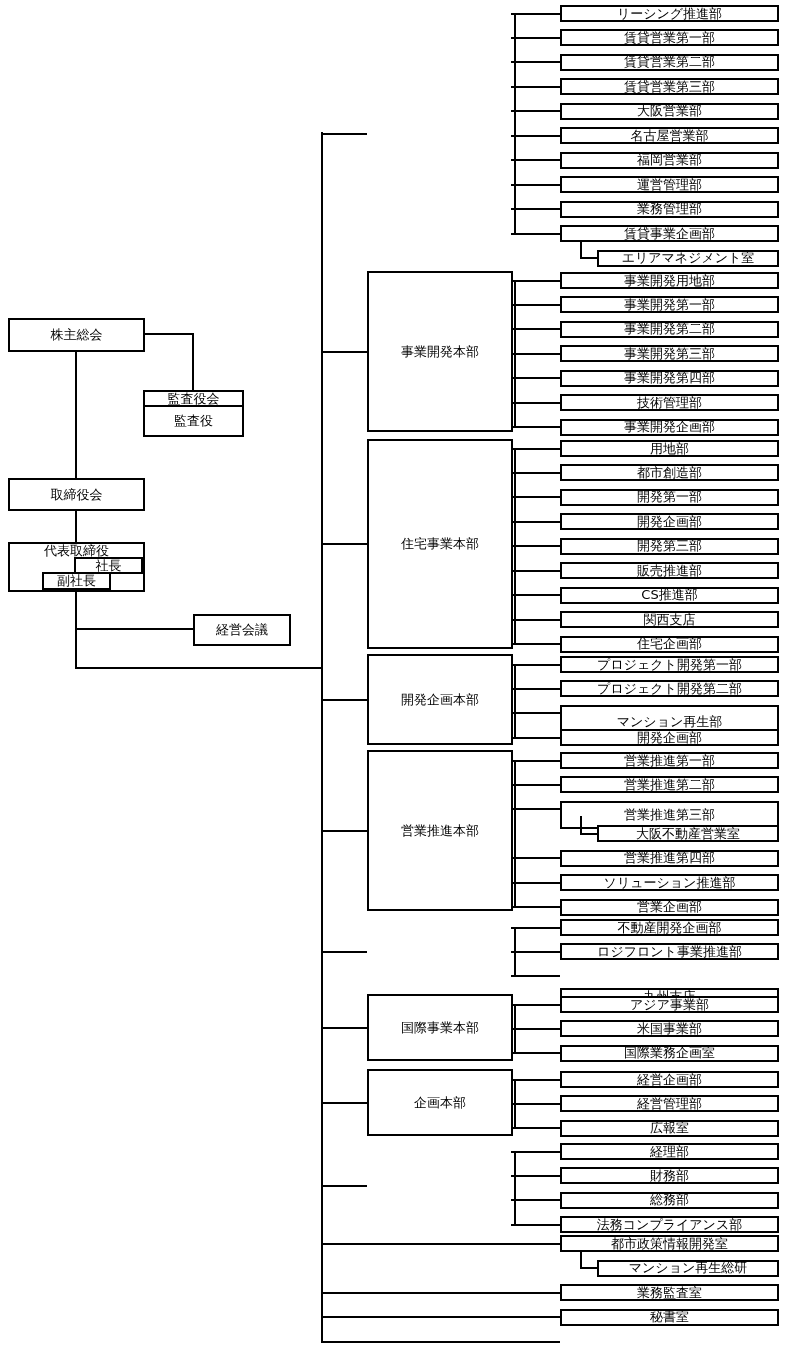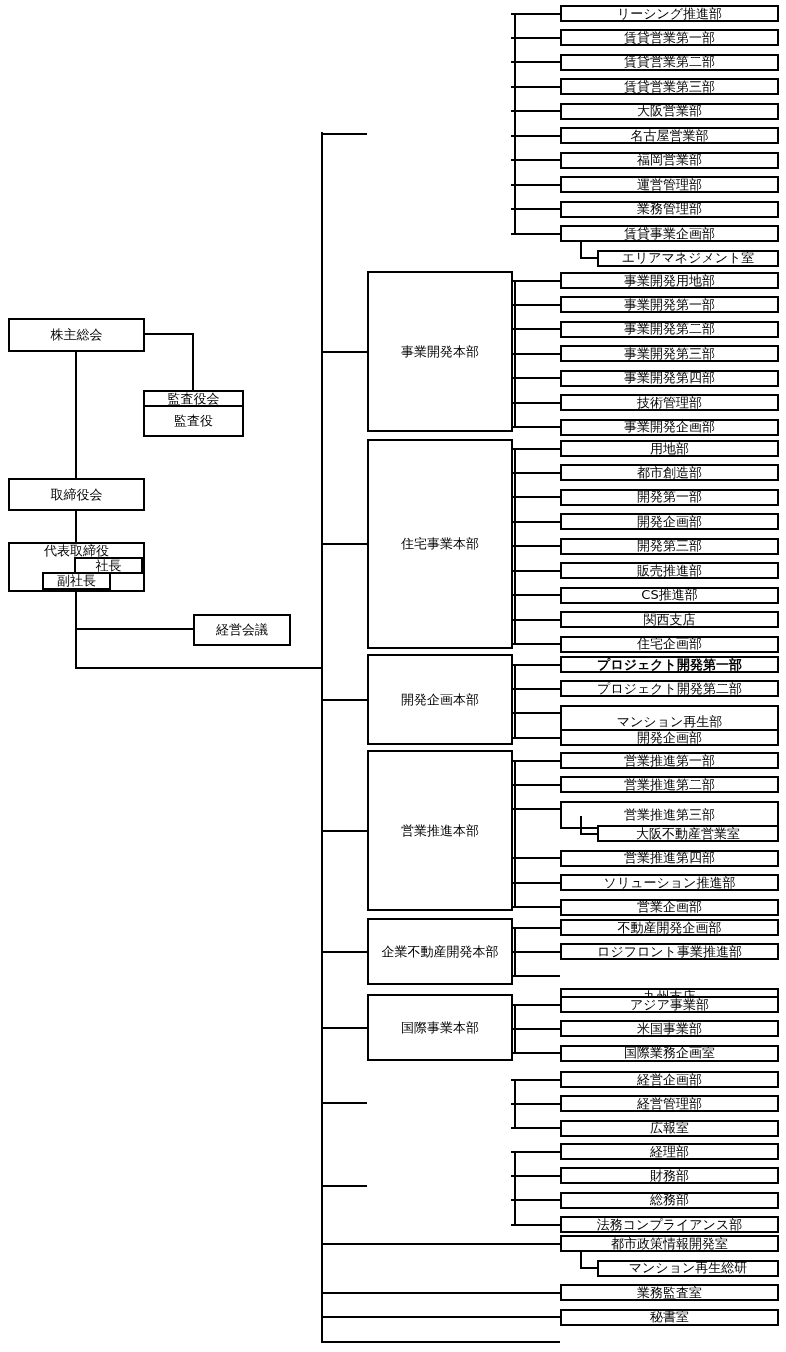--- a/index.html
+++ b/index.html
@@ -124,21 +124,21 @@
     <div class="line" style="left: 511px; top: 594.2px; width: 49px; height: 2px;"></div>
     <div class="box dept-box" style="left: 560px; top: 586.7px; width: 219px; height: 17px;">CS推進部</div>
     <div class="line" style="left: 511px; top: 618.65px; width: 49px; height: 2px;"></div>
     <div class="box dept-box" style="left: 560px; top: 611.15px; width: 219px; height: 17px;">関西支店</div>
     <div class="line" style="left: 511px; top: 643.1px; width: 49px; height: 2px;"></div>
     <div class="box dept-box" style="left: 560px; top: 635.6px; width: 219px; height: 17px;">住宅企画部</div>
     <div class="line" style="left: 514px; top: 447.5px; width: 2px; height: 197.6px;"></div>
     <div class="line" style="left: 322px; top: 698.5px; width: 45px; height: 2px;"></div>
     <div class="box hq-box" style="left: 367px; top: 654px; width: 146px; height: 91px;">開発企画本部</div>
     <div class="line" style="left: 511px; top: 663.5px; width: 49px; height: 2px;"></div>
-    <div class="box dept-box" style="left: 560px; top: 656px; width: 219px; height: 17px; font-weight: bold;">プロジェクト開発第一部</div>
+    <div class="box dept-box" style="left: 560px; top: 656px; width: 219px; height: 17px;">プロジェクト開発第一部</div>
     <div class="line" style="left: 511px; top: 687.95px; width: 49px; height: 2px;"></div>
     <div class="box dept-box" style="left: 560px; top: 680.45px; width: 219px; height: 17px;">プロジェクト開発第二部</div>
     <div class="line" style="left: 511px; top: 712.4px; width: 49px; height: 2px;"></div>
     <div class="box dept-box" style="left: 560px; top: 704.9px; width: 219px; height: 34px;">マンション再生部</div>
     <div class="line" style="left: 511px; top: 736.85px; width: 49px; height: 2px;"></div>
     <div class="box dept-box" style="left: 560px; top: 729.35px; width: 219px; height: 17px;">開発企画部</div>
     <div class="line" style="left: 514px; top: 663.5px; width: 2px; height: 75.35px;"></div>
     <div class="line" style="left: 322px; top: 829.5px; width: 45px; height: 2px;"></div>
     <div class="box hq-box" style="left: 367px; top: 750px; width: 146px; height: 161px;">営業推進本部</div>
     <div class="line" style="left: 511px; top: 759.5px; width: 49px; height: 2px;"></div>
@@ -151,38 +151,38 @@
     <div class="line" style="left: 580px; top: 832.85px; width: 17px; height: 2px;"></div>
     <div class="box dept-box" style="left: 597px; top: 825.35px; width: 182px; height: 17px;">大阪不動産営業室</div>
     <div class="line" style="left: 511px; top: 857.3px; width: 49px; height: 2px;"></div>
     <div class="box dept-box" style="left: 560px; top: 849.8px; width: 219px; height: 17px;">営業推進第四部</div>
     <div class="line" style="left: 511px; top: 881.75px; width: 49px; height: 2px;"></div>
     <div class="box dept-box" style="left: 560px; top: 874.25px; width: 219px; height: 17px;">ソリューション推進部</div>
     <div class="line" style="left: 511px; top: 906.2px; width: 49px; height: 2px;"></div>
     <div class="box dept-box" style="left: 560px; top: 898.7px; width: 219px; height: 17px;">営業企画部</div>
     <div class="line" style="left: 514px; top: 759.5px; width: 2px; height: 148.7px;"></div>
     <div class="line" style="left: 322px; top: 950.5px; width: 45px; height: 2px;"></div>
-    <div class="box hq-box" style="left: 367px; top: 918px; width: 146px; height: 67px;">企業不動産開発本部</div>
     <div class="line" style="left: 511px; top: 926.5px; width: 49px; height: 2px;"></div>
     <div class="box dept-box" style="left: 560px; top: 919px; width: 219px; height: 17px;">不動産開発企画部</div>
     <div class="line" style="left: 511px; top: 950.95px; width: 49px; height: 2px;"></div>
     <div class="box dept-box" style="left: 560px; top: 943.45px; width: 219px; height: 17px;">ロジフロント事業推進部</div>
     <div class="line" style="left: 511px; top: 975.4px; width: 49px; height: 2px;"></div>
     <div class="box dept-box" style="left: 560px; top: 988px; width: 219px; height: 17px;">九州支店</div>
     <div class="line" style="left: 514px; top: 926.5px; width: 2px; height: 50.9px;"></div>
     <div class="line" style="left: 322px; top: 1026.5px; width: 45px; height: 2px;"></div>
     <div class="box hq-box" style="left: 367px; top: 994px; width: 146px; height: 67px;">国際事業本部</div>
     <div class="line" style="left: 511px; top: 1003.5px; width: 49px; height: 2px;"></div>
     <div class="box dept-box" style="left: 560px; top: 996px; width: 219px; height: 17px;">アジア事業部</div>
     <div class="line" style="left: 511px; top: 1027.95px; width: 49px; height: 2px;"></div>
     <div class="box dept-box" style="left: 560px; top: 1020.45px; width: 219px; height: 17px;">米国事業部</div>
     <div class="line" style="left: 511px; top: 1052.4px; width: 49px; height: 2px;"></div>
     <div class="box dept-box" style="left: 560px; top: 1044.9px; width: 219px; height: 17px;">国際業務企画室</div>
     <div class="line" style="left: 514px; top: 1003.5px; width: 2px; height: 50.9px;"></div>
     <div class="line" style="left: 322px; top: 1101.5px; width: 45px; height: 2px;"></div>
+    <div class="box hq-box" style="left: 367px; top: 1069px; width: 146px; height: 67px;">企画本部</div>
     <div class="line" style="left: 511px; top: 1078.5px; width: 49px; height: 2px;"></div>
     <div class="box dept-box" style="left: 560px; top: 1071px; width: 219px; height: 17px;">経営企画部</div>
     <div class="line" style="left: 511px; top: 1102.95px; width: 49px; height: 2px;"></div>
     <div class="box dept-box" style="left: 560px; top: 1095.45px; width: 219px; height: 17px;">経営管理部</div>
     <div class="line" style="left: 511px; top: 1127.4px; width: 49px; height: 2px;"></div>
     <div class="box dept-box" style="left: 560px; top: 1119.9px; width: 219px; height: 17px;">広報室</div>
     <div class="line" style="left: 514px; top: 1078.5px; width: 2px; height: 50.9px;"></div>
     <div class="line" style="left: 322px; top: 1185px; width: 45px; height: 2px;"></div>
     <div class="line" style="left: 511px; top: 1150.5px; width: 49px; height: 2px;"></div>
     <div class="box dept-box" style="left: 560px; top: 1143px; width: 219px; height: 17px;">経理部</div>

